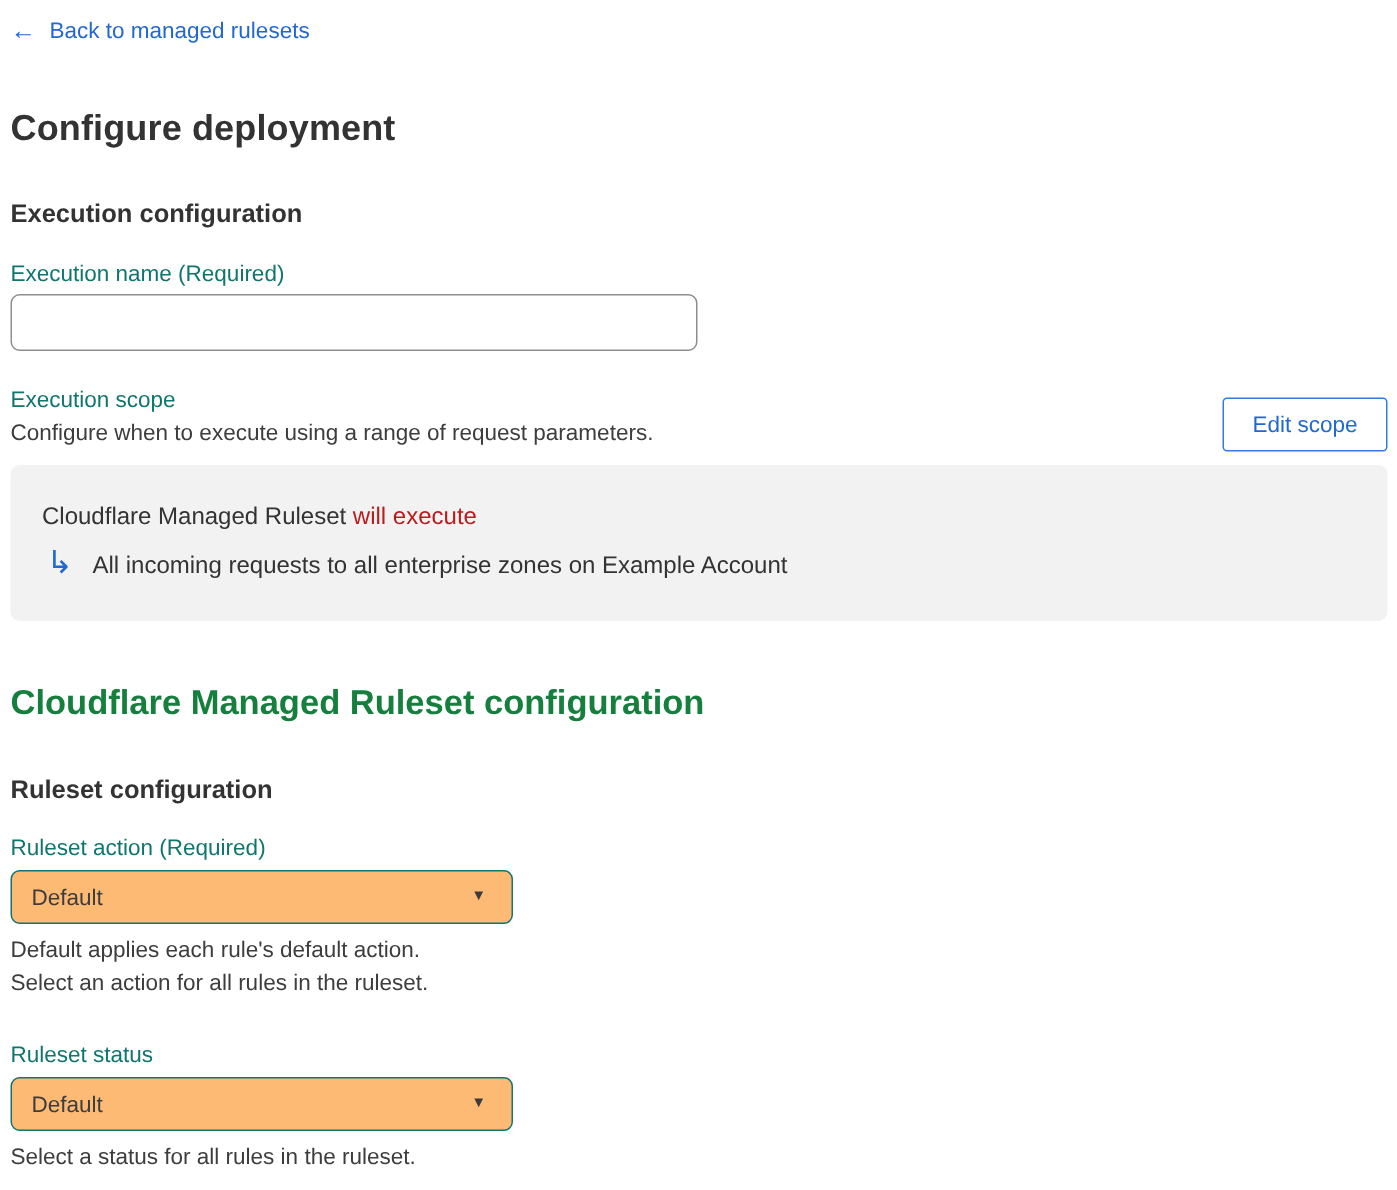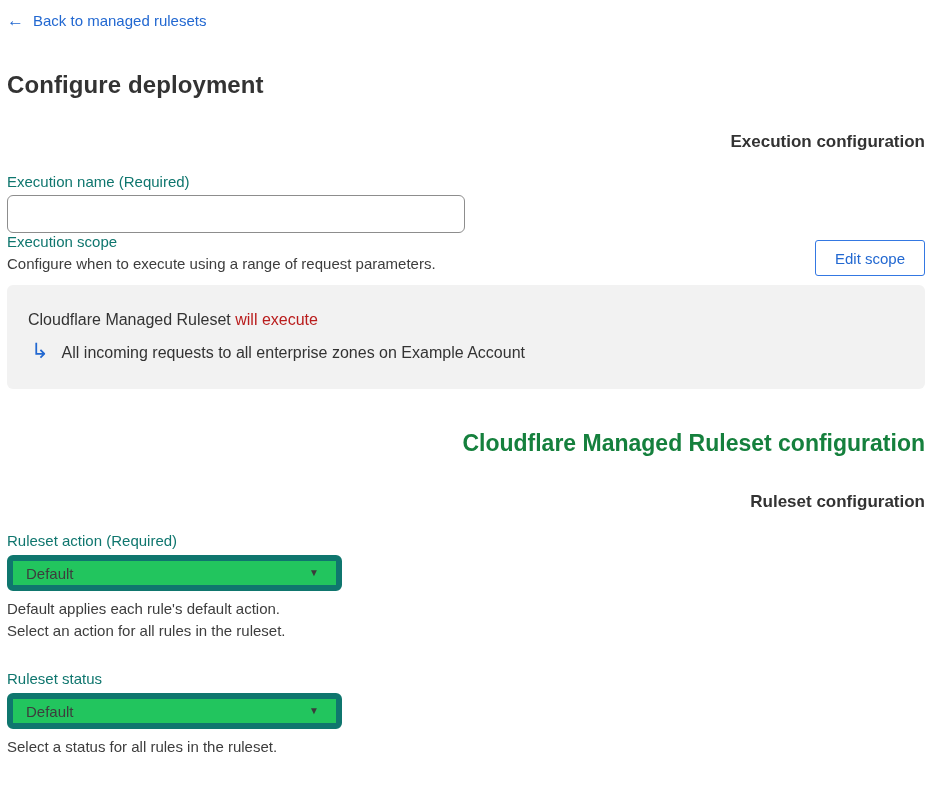--- a/index.html
+++ b/index.html
@@ -31,21 +31,20 @@
     font-weight: 700;
     color: #333333;
     letter-spacing: 0.1px;
   }
 
   .section-title {
     margin: 33px 0 0 0;
     font-size: 17px;
     font-weight: 700;
     color: #333333;
-    text-align: right;
   }
   .section-title.big {
     margin-top: 41px;
     font-size: 23px;
     color: #15803d;
   }
 
   .field-label {
     margin-top: 21px;
     font-size: 15px;
@@ -61,20 +60,21 @@
     border-radius: 6px;
     font-family: "Liberation Sans", sans-serif;
     font-size: 15px;
     padding: 0 12px;
     color: #3d3d3d;
     outline: none;
     background: #fff;
   }
 
   .scope-row {
+    margin-top: 24px;
     display: flex;
     justify-content: space-between;
     align-items: flex-start;
   }
   .scope-desc { margin-top: 5px; font-size: 15px; color: #3d3d3d; }
 
   .edit-scope-btn {
     margin-top: 7px;
     height: 36px;
     padding: 0 19px;
@@ -110,23 +110,23 @@
     font-size: 21px;
     line-height: 1;
     position: relative;
     top: -2px;
   }
 
   .select-box {
     margin-top: 6px;
     width: 335px;
     height: 36px;
-    border: 6px solid #0f766e;
+    border: 1px solid #0f766e;
     border-radius: 6px;
-    background: #22c55e;
+    background: #fdba74;
     display: flex;
     align-items: center;
     justify-content: space-between;
     padding: 0 17px 0 13px;
     font-size: 15px;
     color: #3d3d3d;
     cursor: pointer;
   }
   .caret { font-size: 10px; color: #3b3b3b; line-height: 1; }
 

